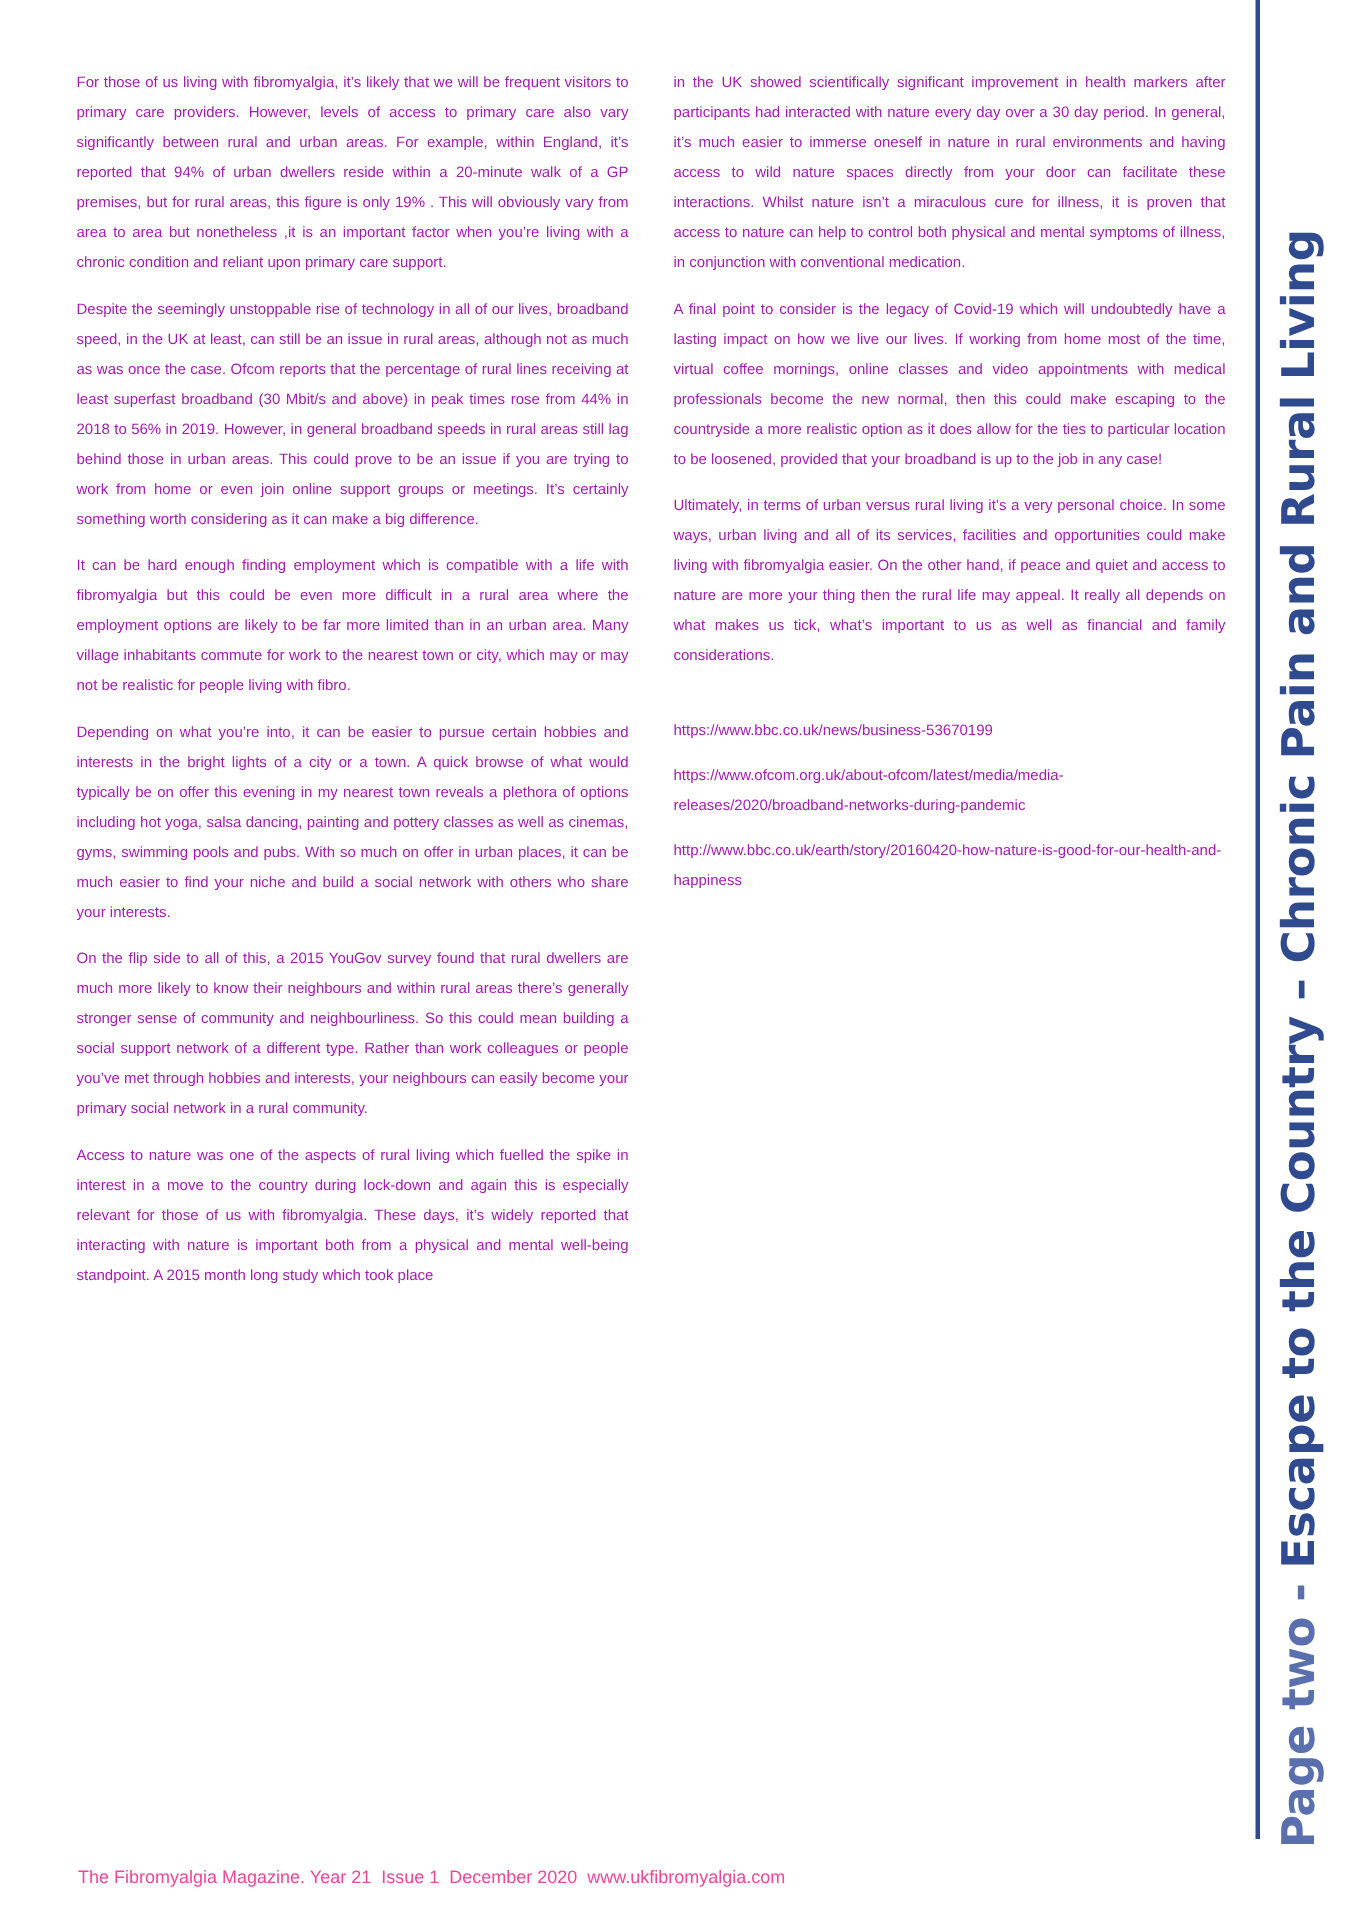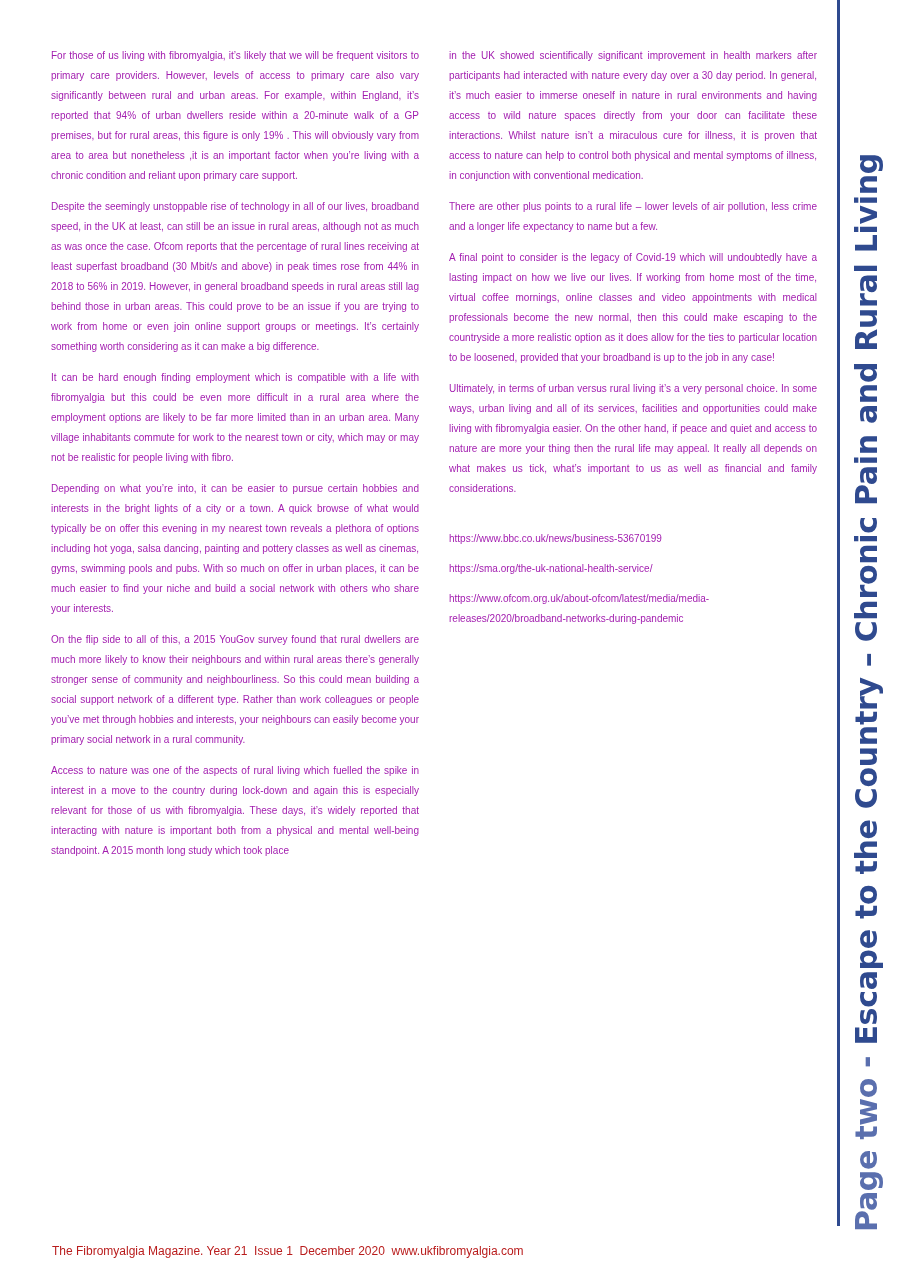--- a/index.html
+++ b/index.html
@@ -22,45 +22,44 @@
   .vtitle {
     position:absolute; left:867px; top:1232px;
     transform-origin:0 0; transform:rotate(-90deg) translate(0,-18px);
     white-space:nowrap;
     font-family:"DejaVu Sans", sans-serif; font-weight:bold;
     font-size:30px; line-height:36px; color:#2f4a8f; letter-spacing:-0.3px;
   }
   .vtitle .light { color:#5a6fae; font-weight:bold; }
   .footer {
     position:absolute; left:52px; top:1244px;
-    font-family:"Liberation Sans", sans-serif; font-size:12px; color:#b91c1c;
+    font-family:"Liberation Sans", sans-serif; font-size:12px; color:#ec4899;
     white-space:pre;
   }
 </style>
 </head>
 <body>
 
 <div class="col col-left">
   <p>For those of us living with fibromyalgia, it’s likely that we will be frequent visitors to primary care providers.  However, levels of access to primary care also vary significantly between rural and urban areas. For example, within England, it’s reported that 94% of urban dwellers reside within a 20-minute walk of a GP premises, but for rural areas, this figure is only 19% .  This will obviously vary from area to area but nonetheless ,it is an important factor when you’re living with a chronic condition and reliant upon primary care support.</p>
   <p>Despite the seemingly unstoppable rise of technology in all of our lives, broadband speed, in the UK at least, can still be an issue in rural areas, although not as much as was once the case.  Ofcom   reports that the percentage of rural lines receiving at least superfast broadband (30 Mbit/s and above) in peak times rose from 44% in 2018 to 56% in 2019.   However, in general broadband speeds in rural areas still lag behind those in urban areas.  This could prove to be an issue if you are trying to work from home or even join online support groups or meetings.  It’s certainly something worth considering as it can make a big difference.</p>
   <p>It can be hard enough finding employment which is compatible with a life with fibromyalgia but this could be even more difficult in a rural area where the employment options are likely to be far more limited than in an urban area.   Many village inhabitants commute for work to the nearest town or city, which may or may not be realistic for people living with fibro.</p>
   <p>Depending on what you’re into, it can be easier to pursue certain hobbies and interests in the bright lights of a city or a town.  A quick browse of what would typically be on offer this evening in my nearest town reveals a plethora of options including hot yoga, salsa dancing, painting and pottery classes as well as cinemas, gyms, swimming pools and pubs.  With so much on offer in urban places, it can be much easier to find your niche and build a social network with others who share your interests.</p>
   <p>On the flip side to all of this, a 2015 YouGov survey found that rural dwellers are much more likely to know their neighbours and within rural areas there’s generally stronger sense of community and neighbourliness.  So this could mean building a social support network of a different type.  Rather than work colleagues or people you’ve met through hobbies and interests, your neighbours can easily become your primary social network in a rural community.</p>
   <p>Access to nature was one of the aspects of rural living which fuelled the spike in interest in a move to the country during lock-down and again this is especially relevant for those of us with fibromyalgia.  These days, it’s widely reported that interacting with nature is important both from a physical and mental well-being standpoint.  A 2015 month long study  which took place</p>
 </div>
 
 <div class="col col-right">
   <p>in the UK showed scientifically significant improvement in health markers after participants had interacted with nature every day over a 30 day period.   In general, it’s much easier to immerse oneself in nature in rural environments and having access to wild nature spaces directly from your door can facilitate these interactions. Whilst nature isn’t a miraculous cure for illness, it is proven that access to nature can help to control both physical and mental symptoms of illness, in conjunction with conventional medication.</p>
-  <p>There are other plus points to a rural life – lower levels of air pollution, less crime and a longer life expectancy to name but a few.</p>
   <p>A final point to consider is the legacy of Covid-19 which will undoubtedly have a lasting impact on how we live our lives. If working from home most of the time, virtual coffee mornings, online classes and video appointments with medical professionals become the new normal, then this could make escaping to the countryside a more realistic option as it does allow for the ties to particular location to be loosened, provided that your broadband is up to the job in any case!</p>
   <p>Ultimately, in terms of urban versus rural living it’s a very personal choice.  In some ways, urban living and all of its services, facilities and opportunities could make living with fibromyalgia easier.   On the other hand, if peace and quiet and access to nature are more your thing then the rural life may appeal.   It really all depends on what makes us tick, what’s important to us as well as financial and family considerations.</p>
   <div class="refs">
     <p>https://www.bbc.co.uk/news/business-53670199</p>
-    <p>https://sma.org/the-uk-national-health-service/</p>
     <p>https://www.ofcom.org.uk/about-ofcom/latest/media/media-releases/2020/broadband-networks-during-pandemic</p>
+    <p>http://www.bbc.co.uk/earth/story/20160420-how-nature-is-good-for-our-health-and-happiness</p>
   </div>
 </div>
 
 <div class="vline"></div>
 
 <div class="vtitle"><span class="light">Page two - </span><span>Escape to the Country – Chronic Pain and Rural Living</span></div>
 
 <div class="footer">The Fibromyalgia Magazine. Year 21  Issue 1  December 2020  www.ukfibromyalgia.com</div>
 
 </body></html>

